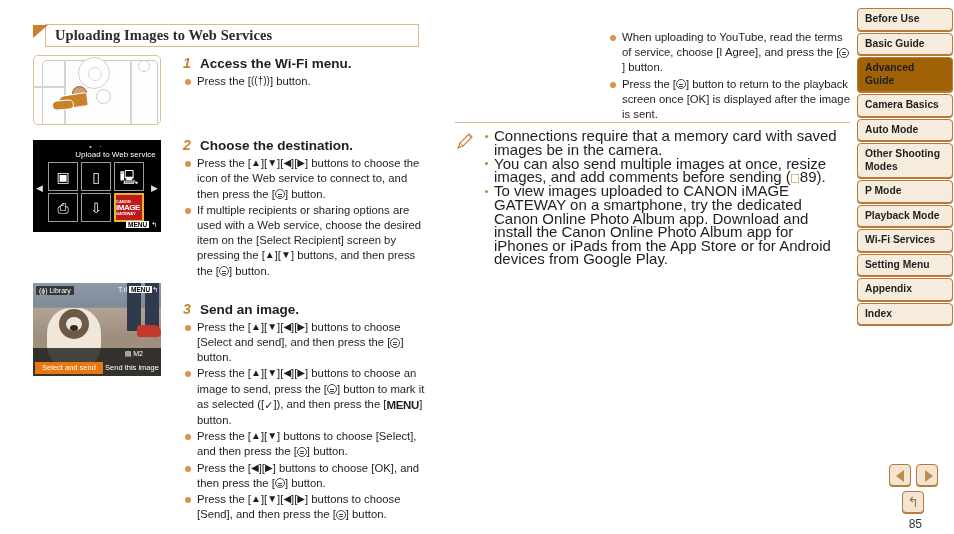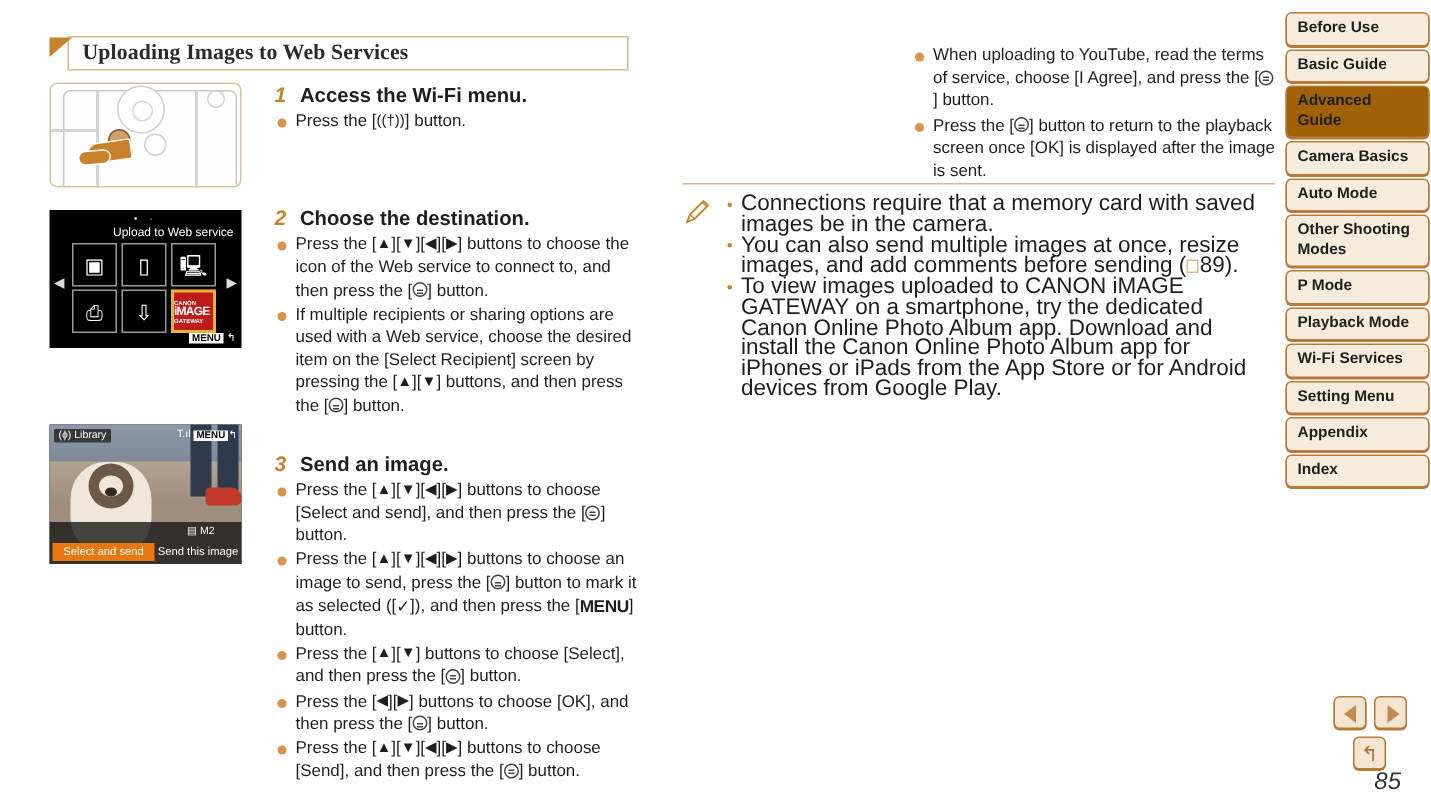--- a/index.html
+++ b/index.html
@@ -564,24 +564,23 @@
     border-radius: 4px;
     background: #f3e5d2;
     box-shadow: 0 1px 0 #b77a39;
     color: #b07438;
     font-size: 14px;
     text-align: center;
     line-height: 20px;
   }
   .pageno {
     position: absolute;
-    right: 20px; bottom: 3px;
-    font-size: 16px;
+    right: 32px; bottom: 3px;
+    font-size: 12px;
     color: #333;
-    font-style: italic;
   }
 </style>
 </head>
 <body>
 
 <div class="page">
 
   <div class="header-wrap">
     <div class="header-box"></div>
     <div class="header-flag"></div>

